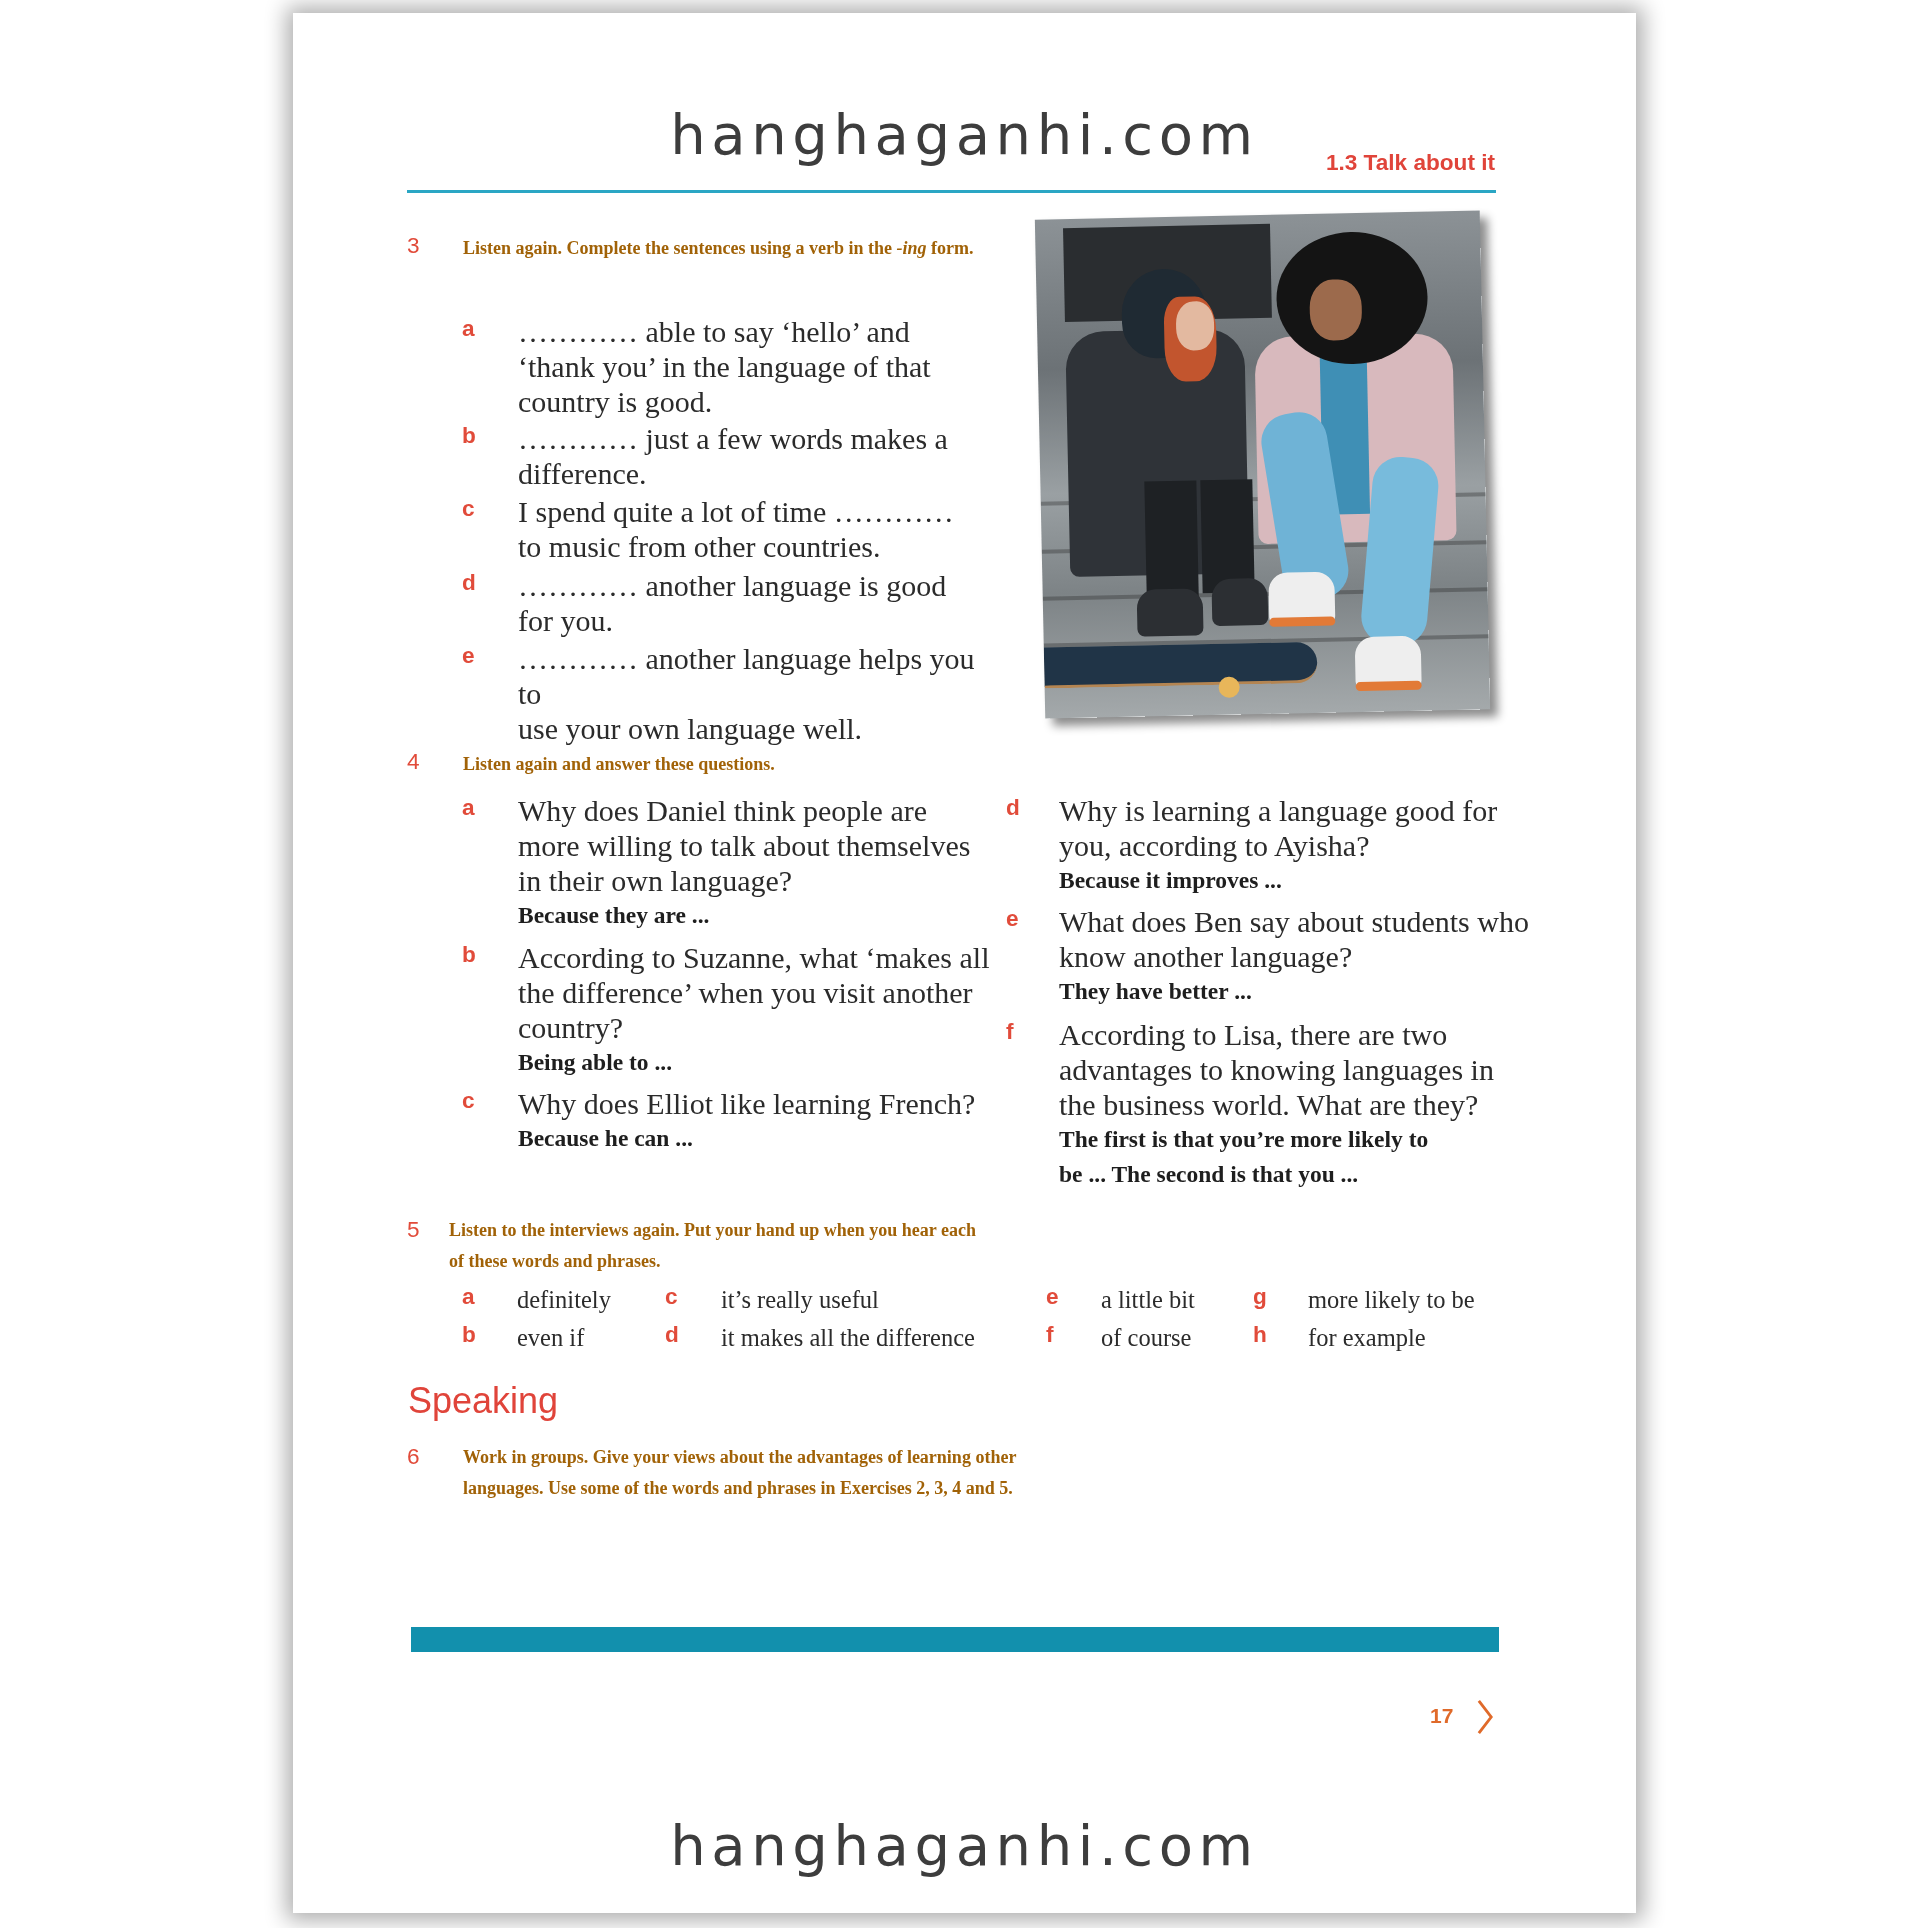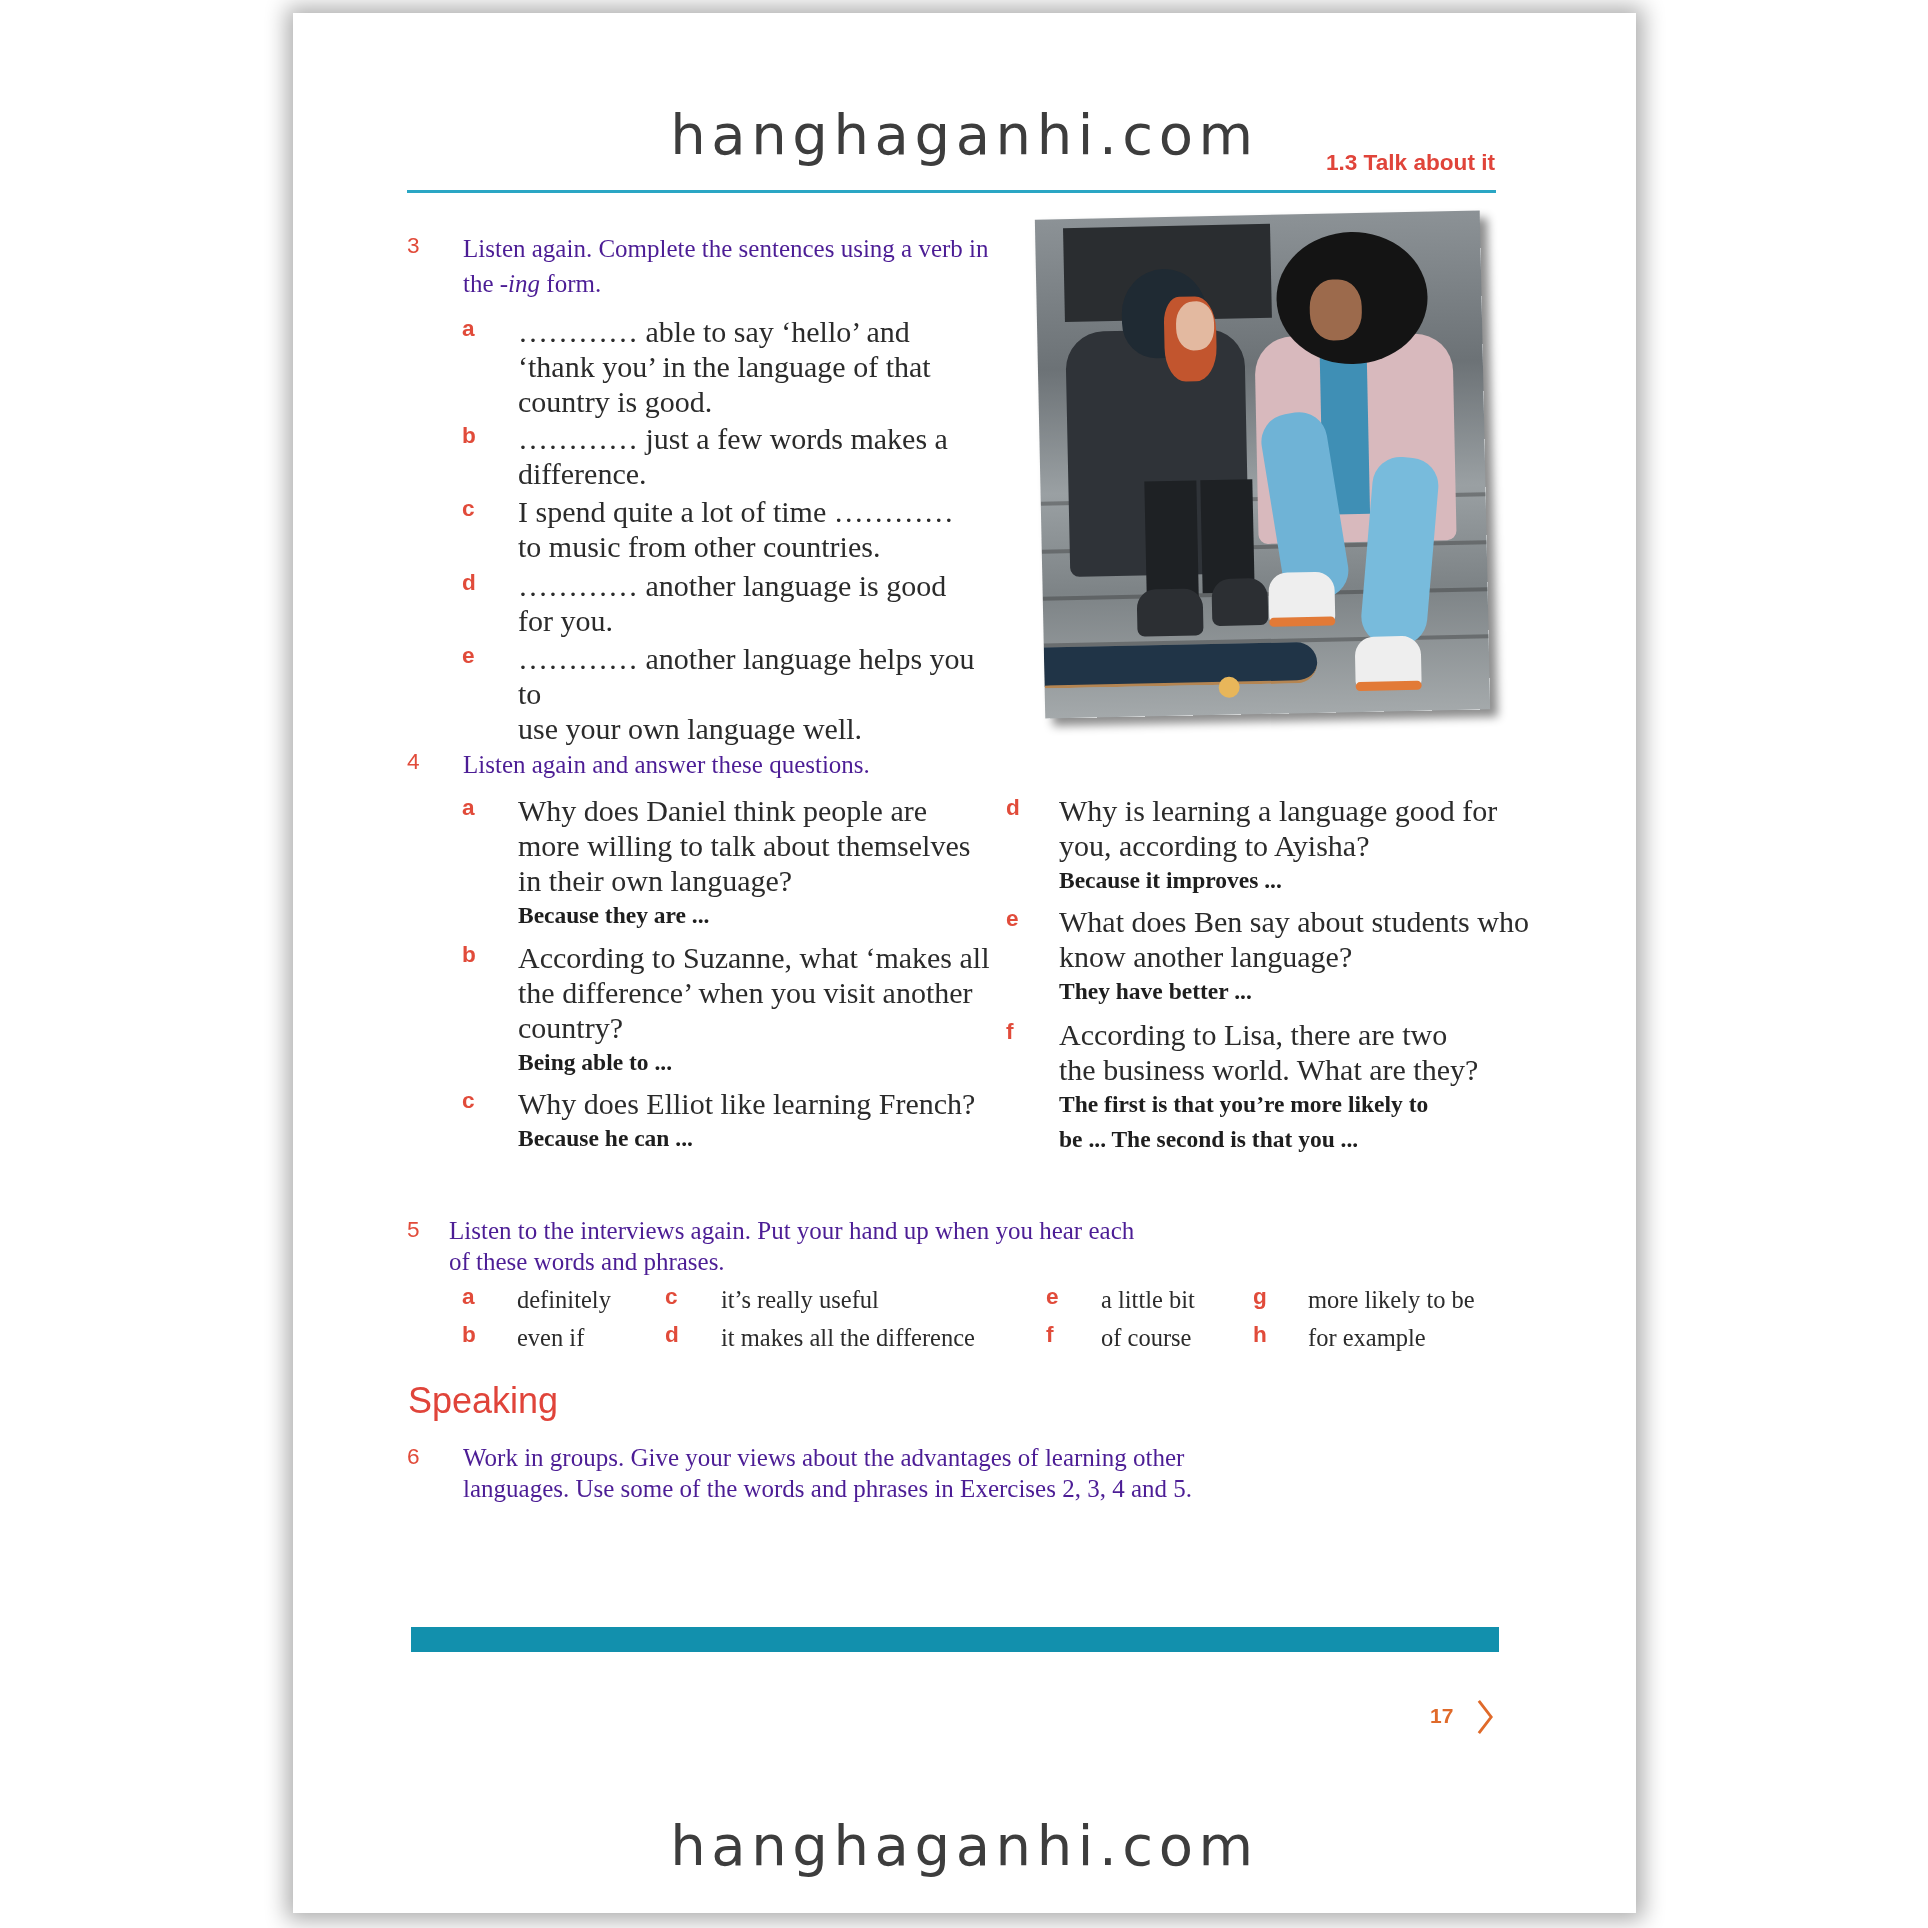--- a/index.html
+++ b/index.html
@@ -31,21 +31,21 @@
     }
     .rule-top { height: 2.8px; background: #2aa6c4; }
     .num {
       font-family: "Liberation Sans", sans-serif;
       font-size: 22.6px; color: #e14b3a;
     }
     .letter {
       font-family: "Liberation Sans", sans-serif;
       font-size: 22.6px; color: #e14b3a; font-weight: bold;
     }
-    .instr { font-size: 25px; font-weight: normal; line-height: 35px; color: #4c1d95; }
+    .instr { font-size: 18px; font-weight: bold; line-height: 35px; color: #a16207; }
     .body-txt { font-size: 30px; line-height: 35px; color: #2b2b2b; }
     .ans { font-size: 23.5px; line-height: 35px; font-weight: bold; color: #1e1e1e; }
     .item { position: absolute; }
     .item .letter { position: absolute; left: 0; top: 1.9px; }
     .item .txt { position: absolute; left: 56px; }
     .photo {
       position: absolute;
       left: 747px; top: 202px;
       width: 445px; height: 499px;
       transform: rotate(-1.2deg);
@@ -212,20 +212,21 @@
     <div class="txt" style="left:53px; width:452px;">
       <div class="body-txt" style="white-space:nowrap;">What does Ben say about students who</div>
       <div class="body-txt">know another language?</div>
       <div class="ans">They have better ...</div>
     </div>
   </div>
   <div class="item" style="left:713px; top:1004px; width:490px;">
     <span class="letter">f</span>
     <div class="txt" style="left:53px; width:443px;">
       <div class="body-txt">According to Lisa, there are two</div>
+      <div class="body-txt">advantages to knowing languages in</div>
       <div class="body-txt">the business world. What are they?</div>
       <div class="ans">The first is that you’re more likely to</div>
       <div class="ans">be ... The second is that you ...</div>
     </div>
   </div>
 
   <div class="abs" style="left:114px; top:1202px; width:1036px;">
     <span class="num abs" style="left:0; top:1.9px;">5</span>
     <div class="instr abs" style="left:42px; top:0; line-height:31px; white-space:nowrap;">
       <div>Listen to the interviews again. Put your hand up when you hear each</div>

